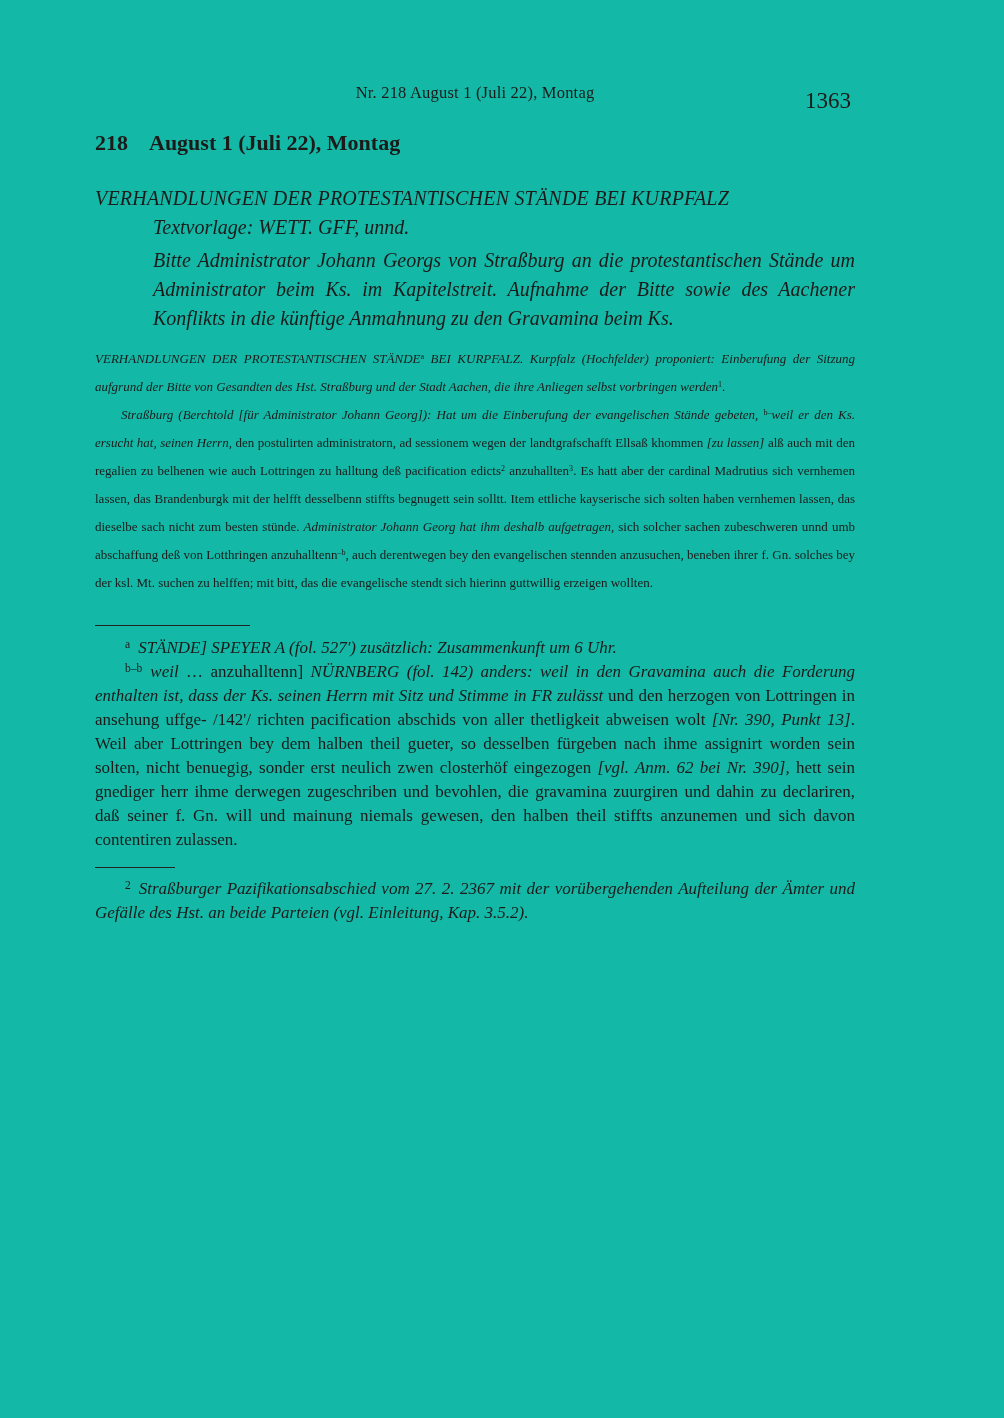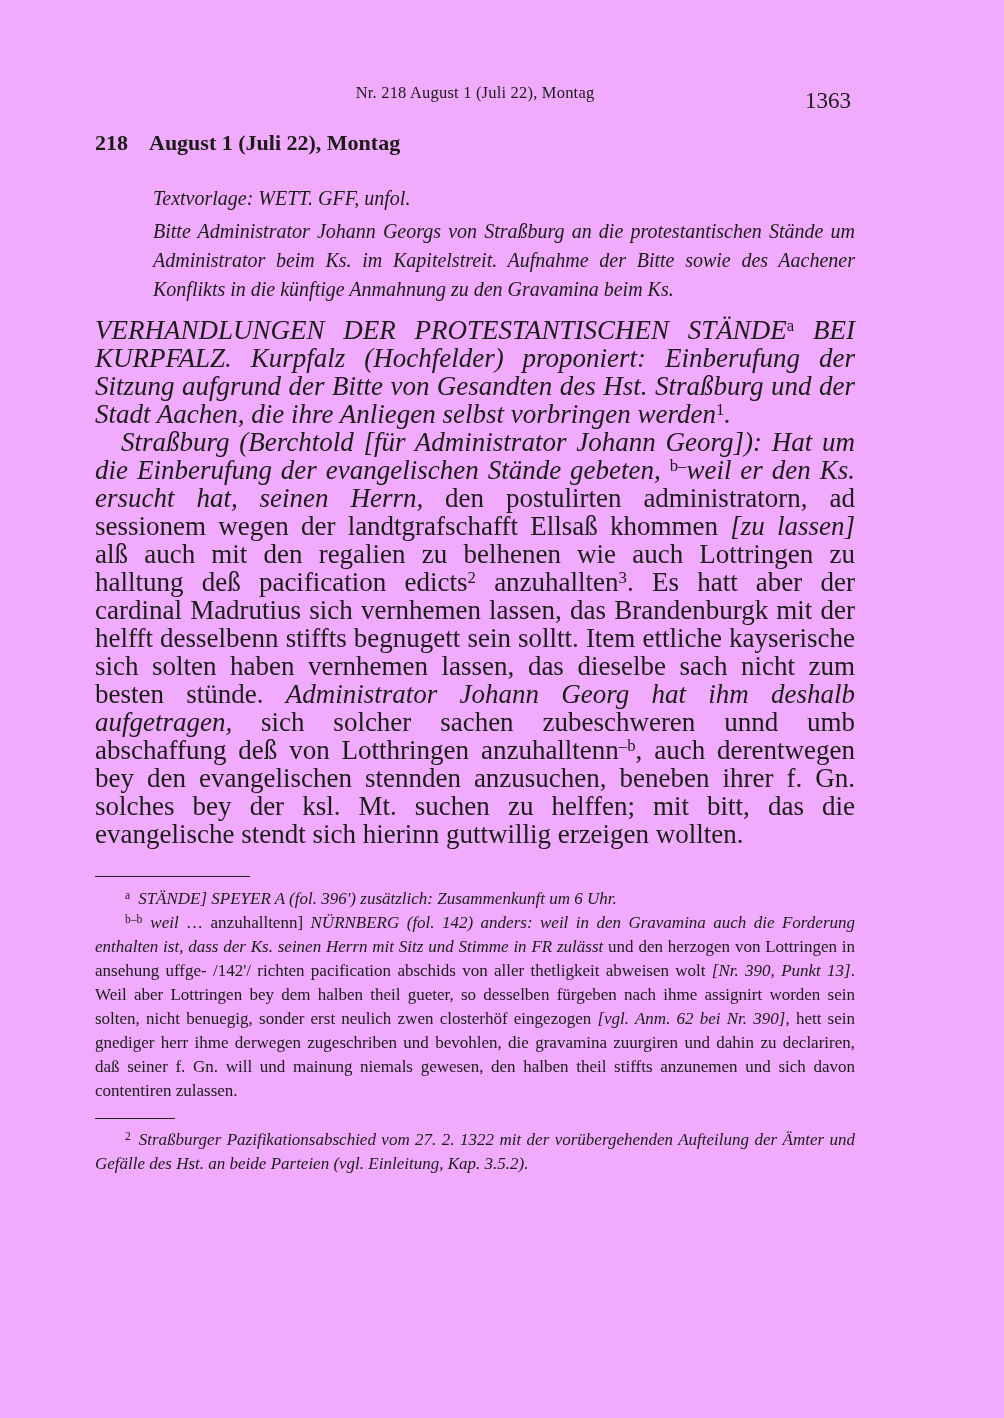--- a/index.html
+++ b/index.html
@@ -1,21 +1,21 @@
 <!DOCTYPE html>
 <html lang="de"><head>
 <meta charset="utf-8">
 <style>
   * { margin:0; padding:0; box-sizing:border-box; }
   html,body { background:#ffffff; }
   .page {
     position:relative;
     width:1004px;
     height:1418px;
-    background:#f0abfc;
+    background:#14b8a6;
     font-family:"Liberation Serif","DejaVu Serif",serif;
     color:#1c1b1a;
     overflow:hidden;
   }
   .content {
     position:absolute;
     left:95px;
     top:0;
     width:760px;
   }
@@ -62,21 +62,21 @@
     margin-top:7px;
     margin-left:58px;
     font-style:italic;
     font-size:20px;
     line-height:29px;
     text-align:justify;
   }
   
   .body-text {
     margin-top:12px;
-    font-size:27px;
+    font-size:13px;
     line-height:28px;
     text-align:justify;
   }
   .para-indent { text-indent:26px; }
   
   .run-i { font-style:italic; }
   .run-r { font-style:normal; }
   .run-sup {
     font-style:normal;
     font-size:0.62em;
@@ -112,31 +112,32 @@
   <div class="content">
 
     <div class="running-head">
       <div class="rh-center">Nr. 218 August 1 (Juli 22), Montag</div>
       <div class="rh-page">1363</div>
     </div>
 
     <h1 class="entry-heading"><span class="entry-number">218</span><span>August 1 (Juli 22), Montag</span></h1>
 
     <section class="summary">
-      <div class="summary-source">Textvorlage: WETT. GFF, unfol.</div>
+      <div class="summary-title">VERHANDLUNGEN DER PROTESTANTISCHEN STÄNDE BEI KURPFALZ</div>
+      <div class="summary-source">Textvorlage: WETT. GFF, unnd.</div>
       <p class="summary-abstract">Bitte Administrator Johann Georgs von Straßburg an die protestantischen Stände um Administrator beim Ks. im Kapitelstreit. Aufnahme der Bitte sowie des Aachener Konflikts in die künftige Anmahnung zu den Gravamina beim Ks.</p>
     </section>
 
     <section class="body-text">
       <p class="para"><span class="run-i">VERHANDLUNGEN DER PROTESTANTISCHEN STÄNDE</span><span class="run-sup">a</span><span class="run-i"> BEI KURPFALZ. Kurpfalz (Hochfelder) proponiert: Einberufung der Sitzung aufgrund der Bitte von Gesandten des Hst. Straßburg und der Stadt Aachen, die ihre Anliegen selbst vorbringen werden</span><span class="run-sup">1</span><span class="run-i">.</span></p>
       <p class="para para-indent"><span class="run-i">Straßburg (Berchtold [für Administrator Johann Georg]): Hat um die Einberufung der evangelischen Stände gebeten, </span><span class="run-sup">b–</span><span class="run-i">weil er den Ks. ersucht hat, seinen Herrn,</span><span class="run-r"> den postulirten administratorn, ad sessionem wegen der landtgrafschafft Ellsaß khommen </span><span class="run-i">[zu lassen]</span><span class="run-r"> alß auch mit den regalien zu belhenen wie auch Lottringen zu halltung deß pacification edicts</span><span class="run-sup">2</span><span class="run-r"> anzuhallten</span><span class="run-sup">3</span><span class="run-r">. Es hatt aber der cardinal Madrutius sich vernhemen lassen, das Brandenburgk mit der helfft desselbenn stiffts begnugett sein solltt. Item ettliche kayserische sich solten haben vernhemen lassen, das dieselbe sach nicht zum besten stünde. </span><span class="run-i">Administrator Johann Georg hat ihm deshalb aufgetragen,</span><span class="run-r"> sich solcher sachen zubeschweren unnd umb abschaffung deß von Lotthringen anzuhalltenn</span><span class="run-sup">–b</span><span class="run-r">, auch derentwegen bey den evangelischen stennden anzusuchen, beneben ihrer f. Gn. solches bey der ksl. Mt. suchen zu helffen; mit bitt, das die evangelische stendt sich hierinn guttwillig erzeigen wollten.</span></p>
     </section>
 
     <footer class="footnotes">
       <hr class="rule rule-letters">
-      <p class="note"><span class="run-m">a</span><span class="run-i">STÄNDE] SPEYER A (fol. 396') zusätzlich: Zusammenkunft um 6 Uhr.</span></p>
+      <p class="note"><span class="run-m">a</span><span class="run-i">STÄNDE] SPEYER A (fol. 527') zusätzlich: Zusammenkunft um 6 Uhr.</span></p>
       <p class="note"><span class="run-m">b–b</span><span class="run-i">weil</span><span class="run-r"> … anzuhalltenn] </span><span class="run-i">NÜRNBERG (fol. 142) anders: weil in den Gravamina auch die Forderung enthalten ist, dass der Ks. seinen Herrn mit Sitz und Stimme in FR zulässt</span><span class="run-r"> und den herzogen von Lottringen in ansehung uffge- /142'/ richten pacification abschids von aller thetligkeit abweisen wolt </span><span class="run-i">[Nr. 390, Punkt 13]</span><span class="run-r">. Weil aber Lottringen bey dem halben theil gueter, so desselben fürgeben nach ihme assignirt worden sein solten, nicht benuegig, sonder erst neulich zwen closterhöf eingezogen </span><span class="run-i">[vgl. Anm. 62 bei Nr. 390],</span><span class="run-r"> hett sein gnediger herr ihme derwegen zugeschriben und bevohlen, die gravamina zuurgiren und dahin zu declariren, daß seiner f. Gn. will und mainung niemals gewesen, den halben theil stiffts anzunemen und sich davon contentiren zulassen.</span></p>
       <hr class="rule rule-numbers">
-      <p class="note"><span class="run-m">2</span><span class="run-i">Straßburger Pazifikationsabschied vom 27. 2. 1322 mit der vorübergehenden Aufteilung der Ämter und Gefälle des Hst. an beide Parteien (vgl. Einleitung, Kap. 3.5.2).</span></p>
+      <p class="note"><span class="run-m">2</span><span class="run-i">Straßburger Pazifikationsabschied vom 27. 2. 2367 mit der vorübergehenden Aufteilung der Ämter und Gefälle des Hst. an beide Parteien (vgl. Einleitung, Kap. 3.5.2).</span></p>
     </footer>
 
   </div>
 </div>
 
 </body></html>

